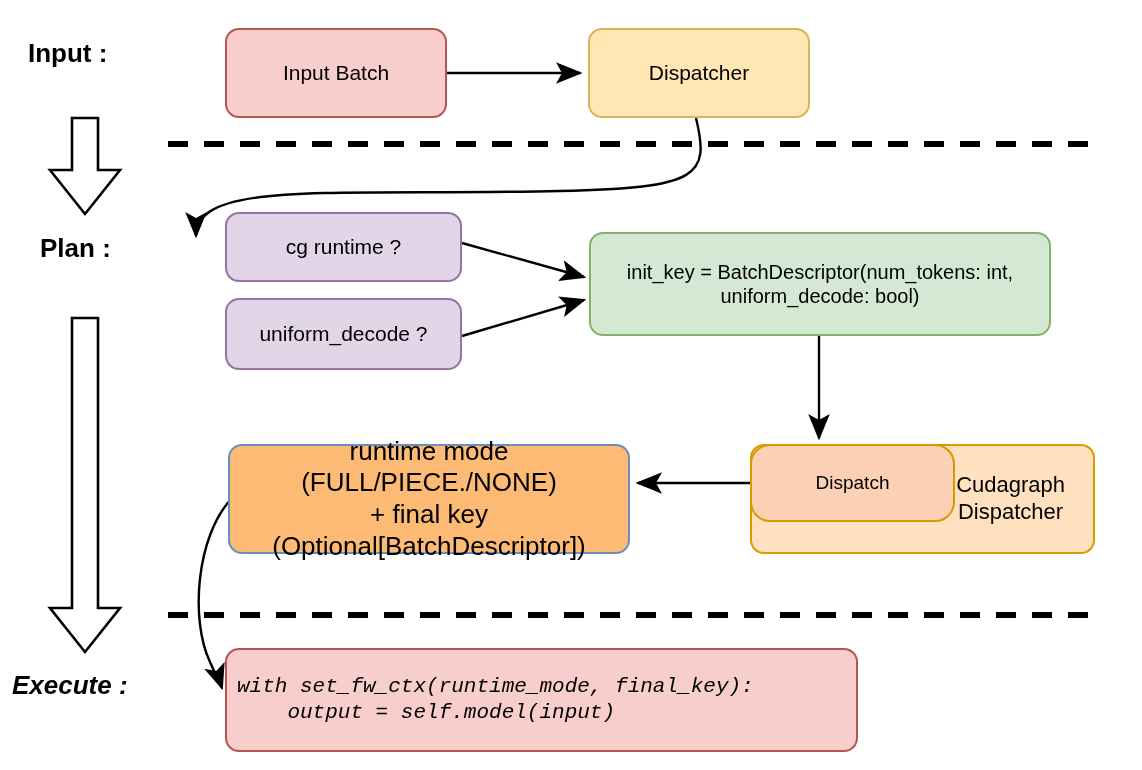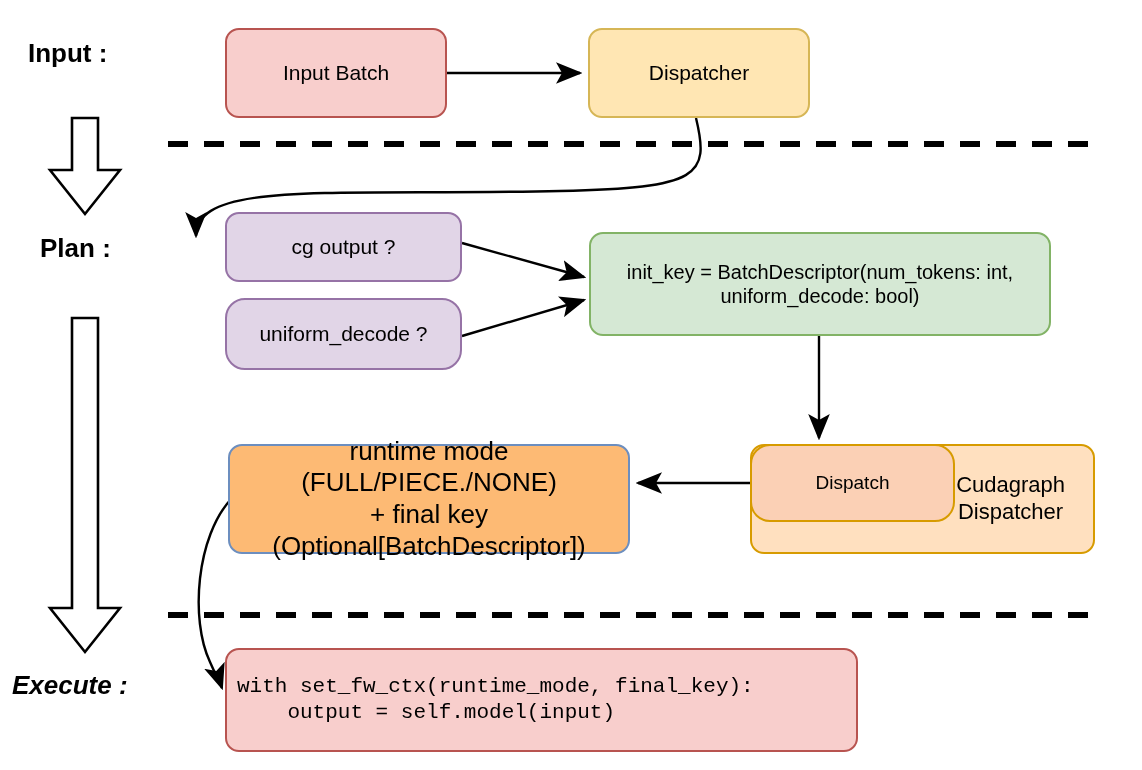--- a/index.html
+++ b/index.html
@@ -50,20 +50,21 @@
     display: block;
     width: 100%;
     white-space: pre-line;
   }
   .node-code {
     font-family: "Liberation Mono", "DejaVu Sans Mono", monospace;
     justify-content: center;
     text-align: left;
     white-space: pre;
     padding-left: 10px;
+    font-style: italic;
   }
   .node-code .node-text {
     white-space: pre;
   }
 </style>
 </head>
 <body>
 
 <div id="canvas">
 
@@ -99,23 +100,23 @@
     </div>
 
   <div id="nodes">
       <div class="node" style="left: 225px; top: 28px; width: 222px; height: 90px; background: rgb(248, 206, 204); border-color: rgb(184, 84, 80); font-size: 21px;">
         <span class="node-text">Input Batch</span>
       </div>
       <div class="node" style="left: 588px; top: 28px; width: 222px; height: 90px; background: rgb(255, 230, 179); border-color: rgb(214, 182, 86); font-size: 21px;">
         <span class="node-text">Dispatcher</span>
       </div>
       <div class="node" style="left: 225px; top: 212px; width: 237px; height: 70px; background: rgb(225, 213, 231); border-color: rgb(150, 115, 166); font-size: 21px;">
-        <span class="node-text">cg output ?</span>
+        <span class="node-text">cg runtime ?</span>
       </div>
-      <div class="node" style="left: 225px; top: 298px; width: 237px; height: 72px; background: rgb(225, 213, 231); border-color: rgb(150, 115, 166); font-size: 21px; border-radius: 20px;">
+      <div class="node" style="left: 225px; top: 298px; width: 237px; height: 72px; background: rgb(225, 213, 231); border-color: rgb(150, 115, 166); font-size: 21px;">
         <span class="node-text">uniform_decode ?</span>
       </div>
       <div class="node" style="left: 589px; top: 232px; width: 462px; height: 104px; background: rgb(213, 232, 212); border-color: rgb(130, 179, 102); font-size: 20px;">
         <span class="node-text">init_key = BatchDescriptor(num_tokens: int,
 uniform_decode: bool)</span>
       </div>
       <div class="node" style="left: 750px; top: 444px; width: 345px; height: 110px; background: rgb(255, 224, 191); border-color: rgb(215, 155, 0); font-size: 22px; justify-content: flex-end; padding-right: 28px; align-items: center; z-index: 1;">
         <span class="node-text" style="width: auto;">Cudagraph
 Dispatcher</span>
       </div>

